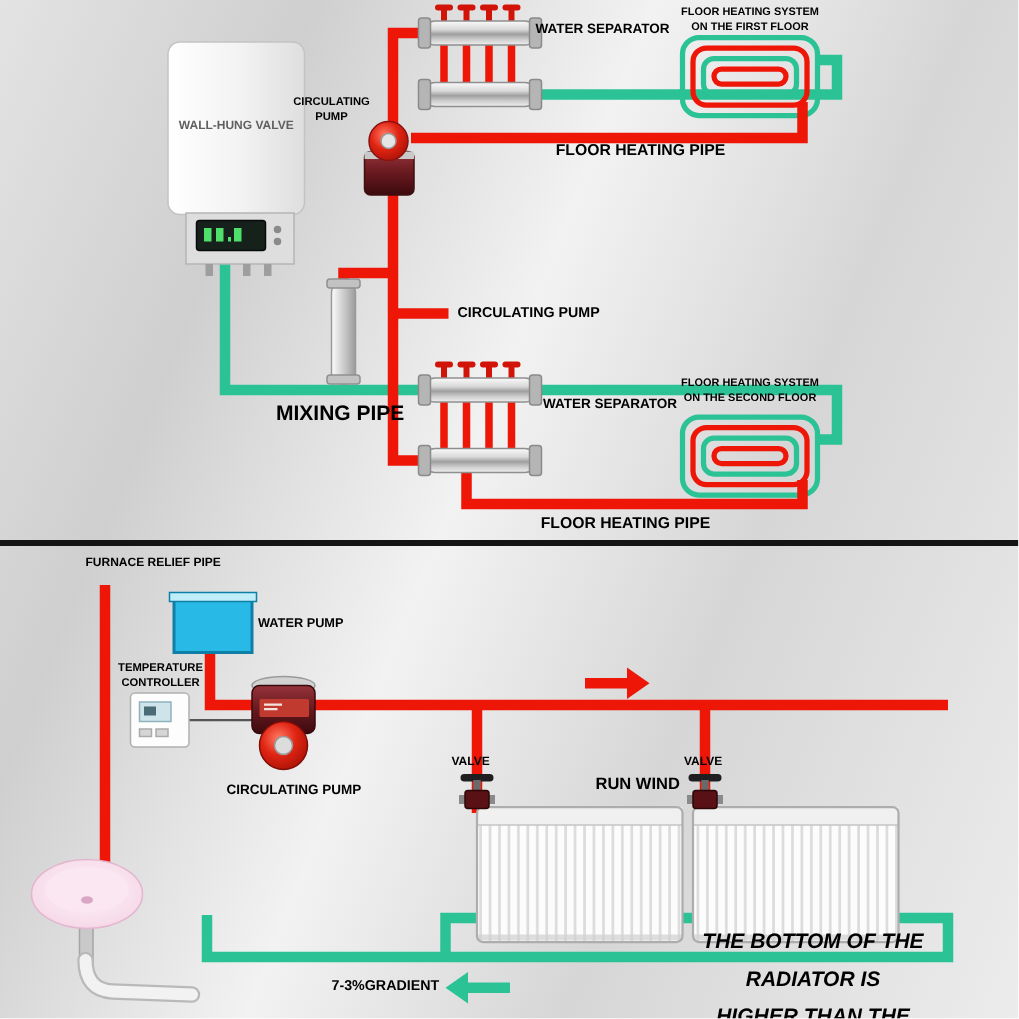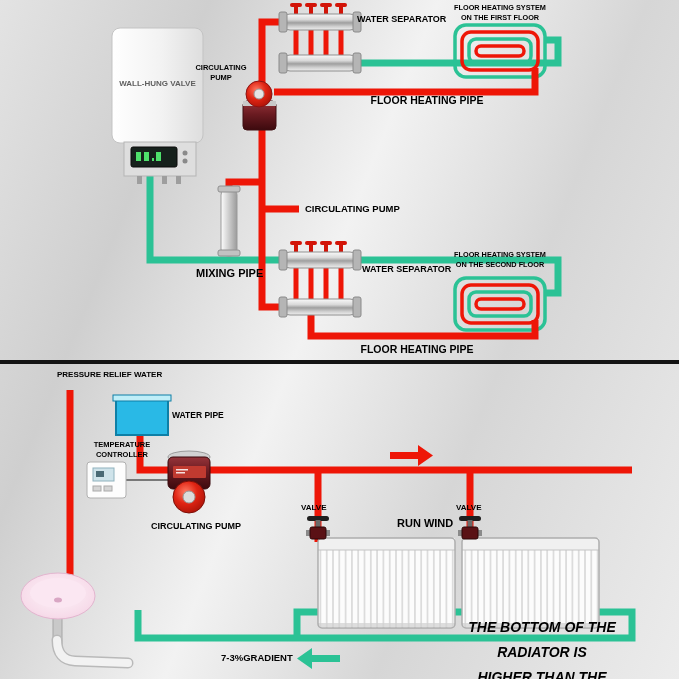--- a/index.html
+++ b/index.html
@@ -235,34 +235,34 @@
 
   <div class="lbl" style="left:357px;top:14px;font-size:9px;">WATER SEPARATOR</div>
 
   <div class="lbl c ml" style="left:448px;top:3px;width:104px;font-size:7.3px;line-height:1.35;">FLOOR HEATING SYSTEM
 ON THE FIRST FLOOR</div>
 
   <div class="lbl c" style="left:356px;top:94px;width:142px;font-size:10.5px;">FLOOR HEATING PIPE</div>
 
   <div class="lbl" style="left:305px;top:203px;font-size:9.5px;">CIRCULATING PUMP</div>
 
-  <div class="lbl c" style="left:196px;top:266px;width:66px;font-size:11px;">MIXING PIPE</div>
+  <div class="lbl c" style="left:184px;top:266px;width:66px;font-size:14px;">MIXING PIPE</div>
 
   <div class="lbl" style="left:362px;top:264px;font-size:9px;">WATER SEPARATOR</div>
 
   <div class="lbl c ml" style="left:446px;top:250px;width:108px;font-size:7.3px;line-height:1.35;">FLOOR HEATING SYSTEM
 ON THE SECOND FLOOR</div>
 
   <div class="lbl c" style="left:346px;top:343px;width:142px;font-size:10.5px;">FLOOR HEATING PIPE</div>
 
-  <div class="lbl" style="left:57px;top:370px;font-size:8px;">PRESSURE RELIEF WATER</div>
-
-  <div class="lbl" style="left:172px;top:410px;font-size:8.5px;">WATER PIPE</div>
-
-  <div class="lbl c ml" style="left:92px;top:440px;width:60px;font-size:7.5px;">TEMPERATURE
+  <div class="lbl" style="left:57px;top:370px;font-size:8px;">FURNACE RELIEF PIPE</div>
+
+  <div class="lbl" style="left:172px;top:410px;font-size:8.5px;">WATER PUMP</div>
+
+  <div class="lbl c ml" style="left:77px;top:440px;width:60px;font-size:7.5px;">TEMPERATURE
 CONTROLLER</div>
 
   <div class="lbl c" style="left:147px;top:521px;width:98px;font-size:9px;">CIRCULATING PUMP</div>
 
   <div class="lbl" style="left:301px;top:503px;font-size:8px;">VALVE</div>
 
   <div class="lbl" style="left:456px;top:503px;font-size:8px;">VALVE</div>
 
   <div class="lbl" style="left:397px;top:516px;font-size:11px;">RUN WIND</div>
 

